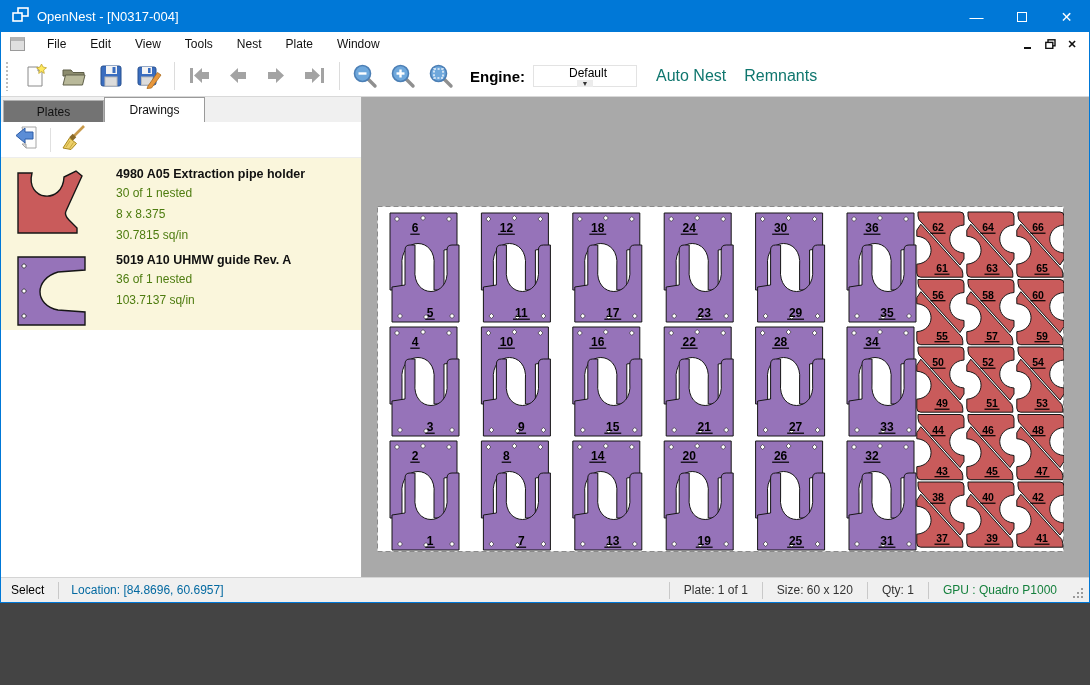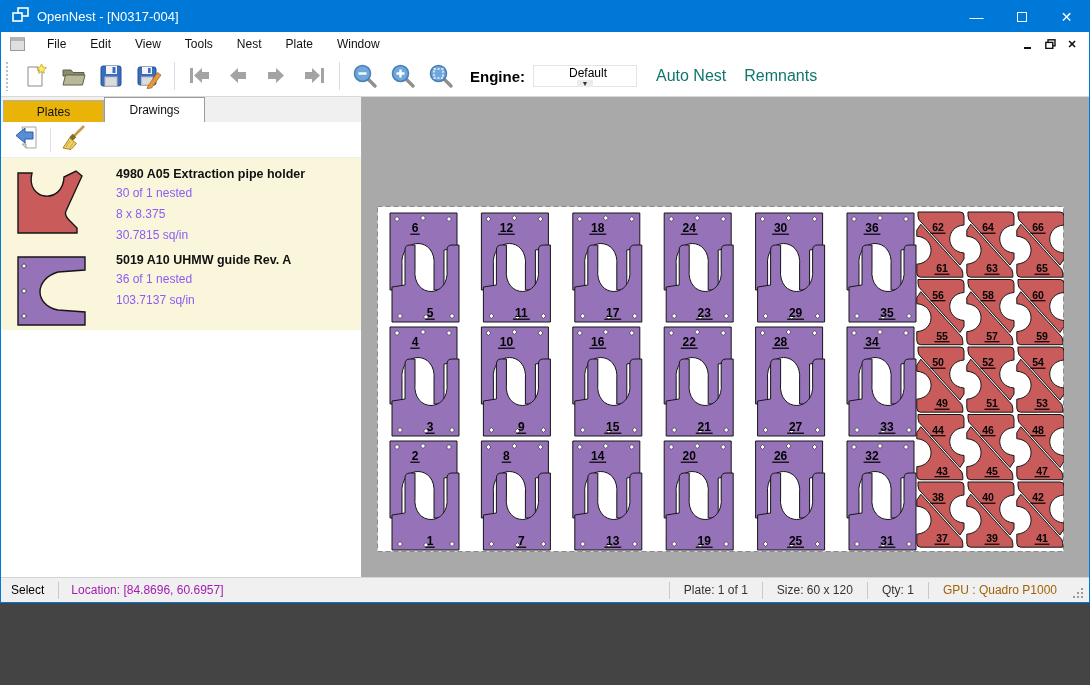--- a/index.html
+++ b/index.html
@@ -34,44 +34,44 @@
   .engine-label { font-weight:bold; font-size:15px; margin:0 8px 0 10px;text-align:center; }
   .engine-combo { width:104px; height:22px; border:1px solid #e3e3e3; display:flex; align-items:center; background:#fff;flex-direction:column; }
   .engine-value { flex:1; font-size:12px; padding-left:6px; }
   .engine-drop { width:16px; height:20px; background:#ececec; display:flex; align-items:center; justify-content:center; font-size:7px; color:#333; }
   .flat-btn { font-size:16px; padding:6px 9px; color:#0f766e; }
 
   
   .main { position:absolute; top:96px; left:0; width:1088px; height:563px; display:flex; }
   .sidebar { width:361px; background:#fff; border-right:1px solid #adadad; display:flex; flex-direction:column; }
   .tabs { height:25px; background:#f0f0f0; display:flex; align-items:flex-end; padding-left:2px; }
-  .tab { width:101px; height:22px; background:#eab308; border:1px solid #b0b0b0; border-bottom:none;
+  .tab { width:101px; height:22px; background:#737373; border:1px solid #b0b0b0; border-bottom:none;
          display:flex; align-items:center; justify-content:center; font-size:12px; color:#111; }
   .tab.active { background:#fff; height:25px; border-color:#9a9a9a; position:relative; z-index:2; }
   .panel-toolbar { height:36px; display:flex; align-items:center; padding-left:12px; border-bottom:1px solid #ededed; }
   .pt-sep { width:1px; height:24px; background:#e0e0e0; margin:0 9px; }
   .drawing-list { flex:1; }
   .drawing-item { height:86px; background:#faf6dc; display:flex;gap:15px; }
   .thumb-col { width:100px; display:flex; justify-content:center; padding-top:7px; }
   .dinfo { padding-top:7px; }
   .dtitle { font-weight:bold; font-size:12.5px; color:#111; line-height:18px; }
-  .dline { color:#8b5cf6; font-size:12px; line-height:21px; }
+  .dline { color:#4d7c0f; font-size:12px; line-height:21px; }
 
   .canvas { flex:1; position:relative; background:#a9a9a9; }
   .plate-wrap { position:absolute; left:15px; top:109px; }
   svg text { font-family:"Liberation Sans", sans-serif; }
 
   
   .statusbar { position:absolute; left:0; bottom:0; width:1088px; height:25px; background:#f0f0f0;
                border-top:1px solid #d4d4d4; display:flex; align-items:center; font-size:12px; color:#222; }
   .sb-mode { padding:0 14px 0 10px; color:#000; }
   .ssep { width:1px; height:17px; background:#c9c9c9; }
-  .sb-loc { color:#a21caf; padding:0 12px; flex:1; }
+  .sb-loc { color:#0369a1; padding:0 12px; flex:1; }
   .sb-cell { padding:0 14px; color:#333; white-space:nowrap; }
-  .sb-gpu { color:#a16207; }
+  .sb-gpu { color:#15803d; }
   .sb-grip { width:16px; height:16px; margin-right:2px; align-self:flex-end; }
 </style>
 </head>
 <body>
 
 <div class="window">
 
   <div class="titlebar">
     <span class="app-icon">
       <svg width="17" height="15" viewBox="0 0 17 15">

